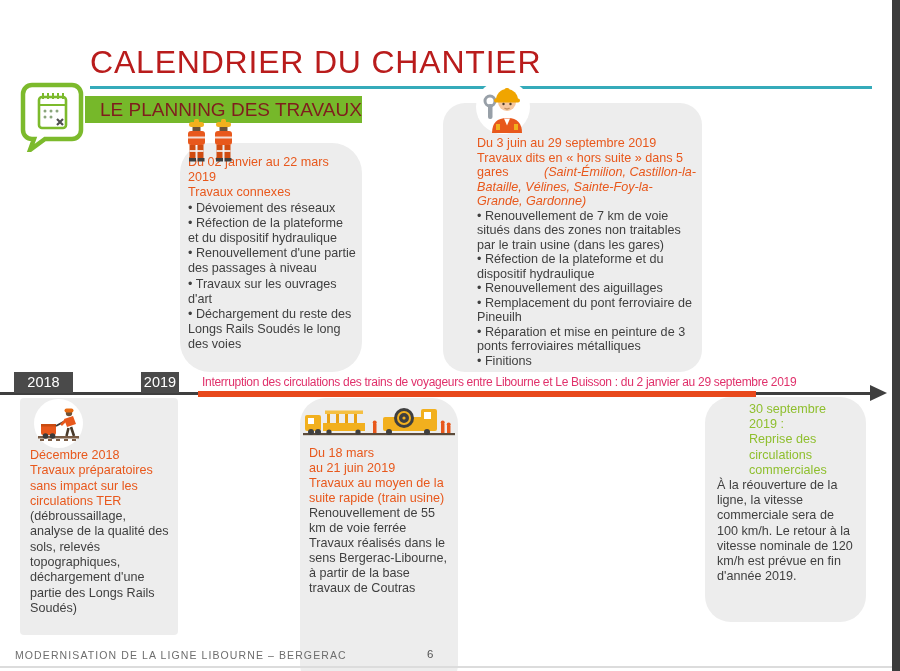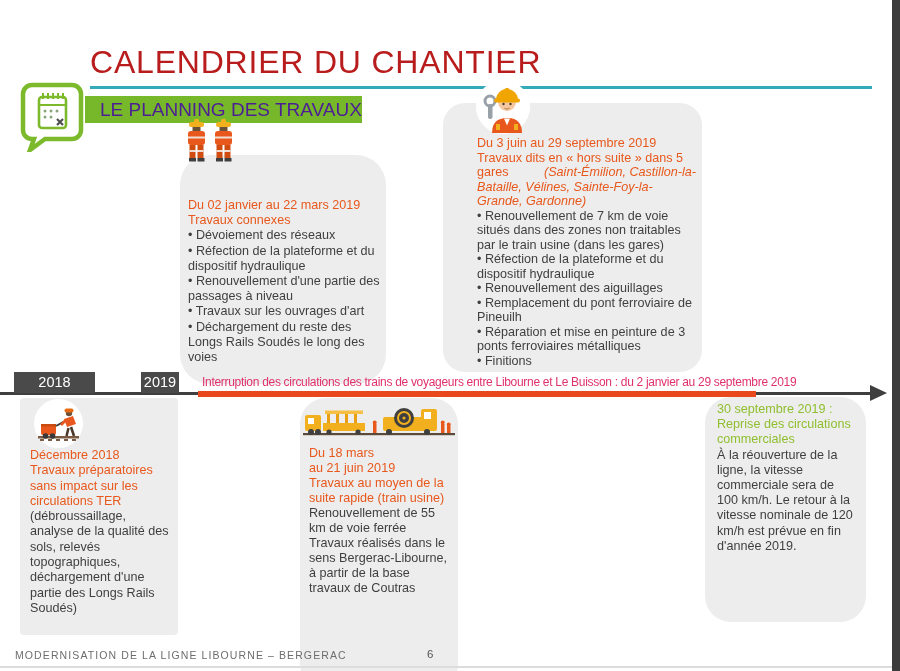--- a/index.html
+++ b/index.html
@@ -4,46 +4,46 @@
 <style>
   html,body{margin:0;padding:0;background:#fff;}
   .slide{position:relative;width:900px;height:671px;background:#ffffff;overflow:hidden;
          font-family:"Liberation Sans",sans-serif;}
   .abs{position:absolute;}
 
   .page-title{left:90px;top:44px;font-size:32px;letter-spacing:.8px;color:#b91c1c;white-space:nowrap;}
   .title-underline{left:90px;top:86px;width:782px;height:3px;background:#35abba;}
 
   .banner{left:85px;top:96px;width:277px;height:27px;background:#76b82a;box-sizing:border-box;
-          color:#4c1d95;font-size:19px;line-height:27px;padding-left:15px;white-space:nowrap;}
+          color:#7f1d1d;font-size:19px;line-height:27px;padding-left:15px;white-space:nowrap;}
 
   .card{position:absolute;background:#ededed;color:#3f3f3f;font-size:12.6px;box-sizing:border-box;}
   .head{color:#e8581c;}
-  .lime-head{color:#8fbf2e;}
+  .lime-head{color:#8fbf2e;margin-left:32px;}
   .blk{display:block;}
   .it{font-style:italic;margin-left:32px;}
 
-  .card1{left:180px;top:143px;width:206px;height:229px;border-radius:30px;
-         padding:43px 6px 0 8px;line-height:15.2px;margin-top:12px;}
+  .card1{left:180px;top:143px;width:182px;height:229px;border-radius:30px;
+         padding:12px 6px 0 8px;line-height:15.2px;}
   .card2{left:443px;top:103px;width:259px;height:269px;border-radius:22px;
          padding:33px 5px 0 34px;line-height:14.5px;}
   .card3{left:20px;top:398px;width:158px;height:237px;border-radius:4px;
          padding:50px 8px 0 10px;line-height:15.3px;}
   .card4{left:300px;top:398px;width:158px;height:292px;border-radius:26px;
          padding:48px 8px 0 9px;line-height:15px;}
   .card5{left:705px;top:397px;width:161px;height:225px;border-radius:26px;
          padding:5px 10px 0 12px;line-height:15.2px;}
 
   .circle-icon{position:absolute;background:#fff;border-radius:50%;}
 
   .tl-line{left:0;top:392px;width:878px;height:3px;background:#3f3f3f;}
   .tl-arrow{left:870px;top:385px;width:0;height:0;border-left:17px solid #3f3f3f;
             border-top:8.5px solid transparent;border-bottom:8.5px solid transparent;}
   .year-box{background:#4a4a4a;color:#fff;font-size:14.5px;text-align:center;line-height:21px;z-index:4;}
-  .yb18{left:14px;top:372px;width:81px;height:21px;}
+  .yb18{left:14px;top:372px;width:59px;height:21px;}
   .yb19{left:141px;top:372px;width:38px;height:21px;}
   .interruption{left:202px;top:375px;font-size:12px;letter-spacing:-0.3px;color:#e0316b;
                 white-space:nowrap;z-index:4;}
   .red-bar{left:198px;top:391px;width:558px;height:6px;background:#e8481b;z-index:3;}
 
   .footer-line{left:0;top:666px;width:893px;height:2px;background:#dcdcdc;}
   .footer-label{left:15px;top:649px;font-size:10.5px;letter-spacing:1.1px;color:#6d6d6d;white-space:nowrap;}
   .page-num{left:427px;top:648px;font-size:11.5px;color:#555;}
   .window-edge{left:892px;top:0;width:8px;height:671px;background:#3c3c3c;}
   svg{display:block;}

